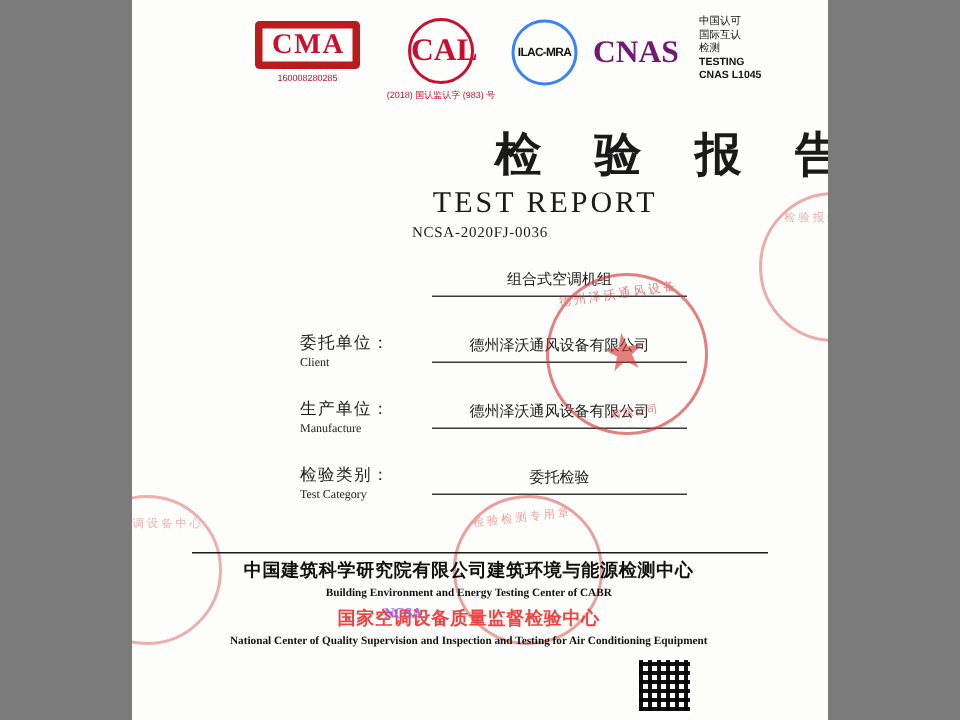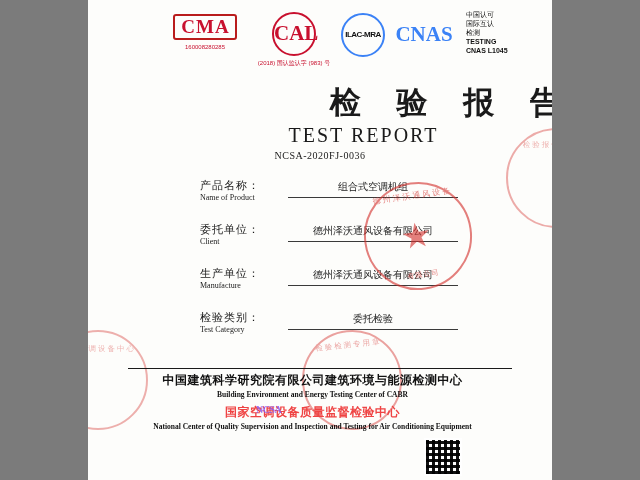--- a/index.html
+++ b/index.html
@@ -38,21 +38,21 @@
     text-align: center;
   }
   .ma-block { left: 78px; top: 4px; width: 78px; }
   .cal-block { left: 164px; top: 2px; width: 84px; }
   .ilac-block { left: 252px; top: 3px; width: 46px; }
   .cnas-block { left: 300px; top: 3px; width: 72px; }
   .cncert-block { left: 378px; top: 0px; width: 80px; text-align: left; }
 
   .ma-mark {
     display: inline-block;
-    border: 2px solid #b91c1c;
+    border: 5px solid #b91c1c;
     border-radius: 3px;
     color: #c8102e;
     font-family: "Liberation Serif", serif;
     font-weight: bold;
     font-size: 19px;
     letter-spacing: 1px;
     padding: 1px 5px 1px 6px;
     line-height: 20px;
   }
   .ma-caption {
@@ -91,21 +91,21 @@
     font-size: 8px;
     font-weight: bold;
     line-height: 40px;
     font-family: "Liberation Sans", sans-serif;
     letter-spacing: -0.5px;
   }
   .cnas-mark {
     font-family: "Liberation Serif", serif;
     font-size: 21px;
     font-weight: bold;
-    color: #3b82f6;
+    color: #701a75;
     letter-spacing: 0px;
     line-height: 42px;
   }
   .cncert-line {
     color: #111;
     font-size: 7px;
     line-height: 9px;
     font-family: "Liberation Sans", sans-serif;
     white-space: nowrap;
   }
@@ -393,24 +393,20 @@
       </div>
     </div>
 
     <div class="title-cn">检 验 报 告</div>
     <div class="title-en">TEST REPORT</div>
     <div class="report-no">NCSA-2020FJ-0036</div>
 
     <div class="fields">
 
       <div class="field-row">
-        <div class="field-label">
-          <div class="label-cn">产品名称：</div>
-          <div class="label-en">Name of Product</div>
-        </div>
         <div class="field-value">组合式空调机组</div>
       </div>
 
       <div class="field-row">
         <div class="field-label">
           <div class="label-cn">委托单位：</div>
           <div class="label-en">Client</div>
         </div>
         <div class="field-value">德州泽沃通风设备有限公司</div>
       </div>

